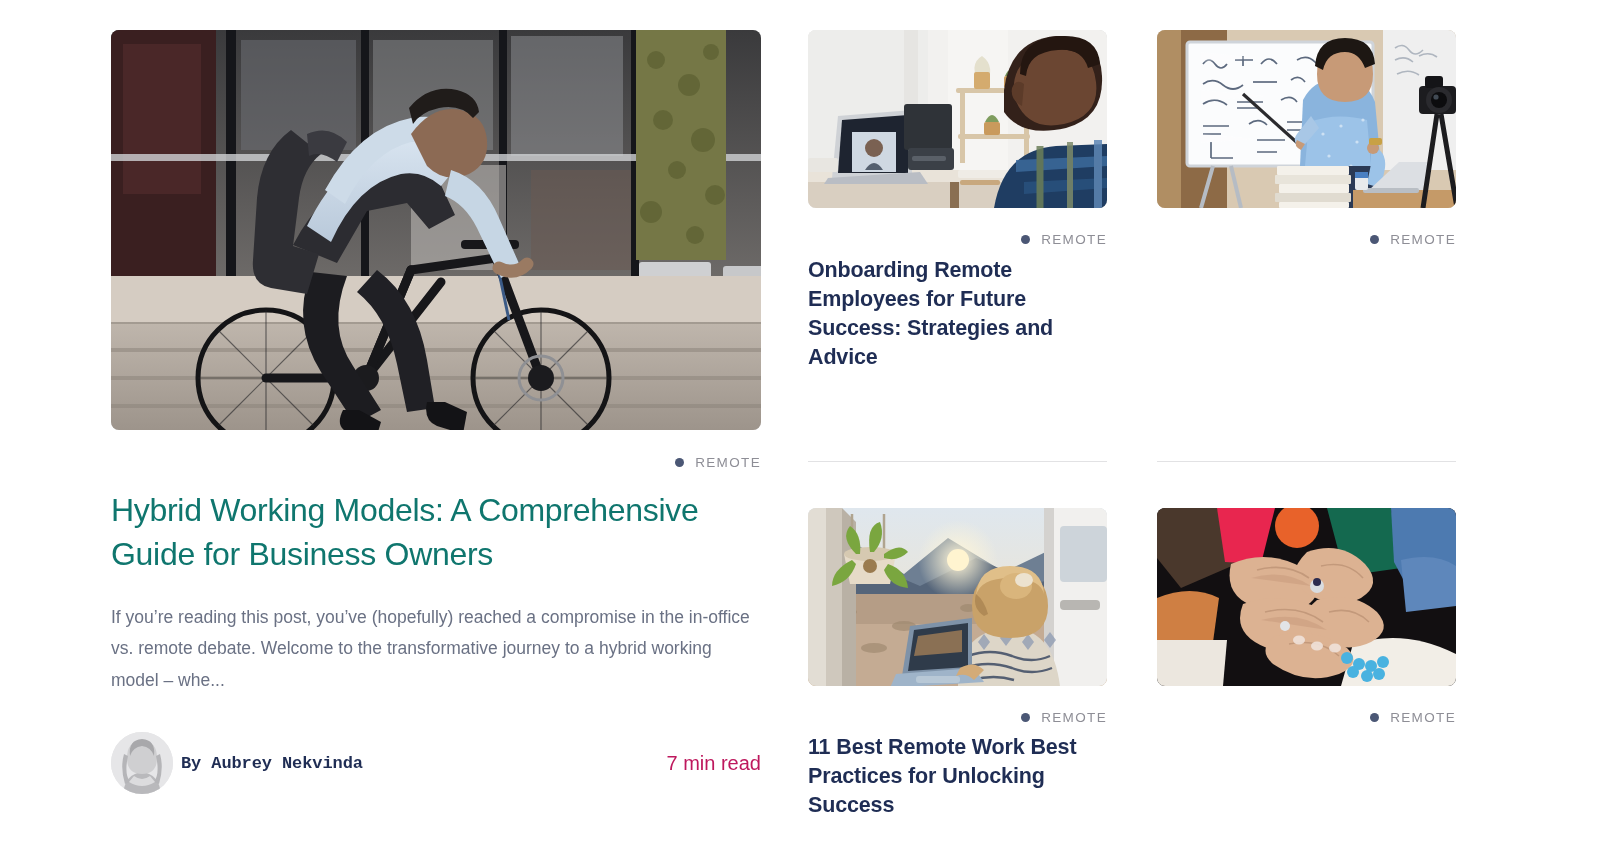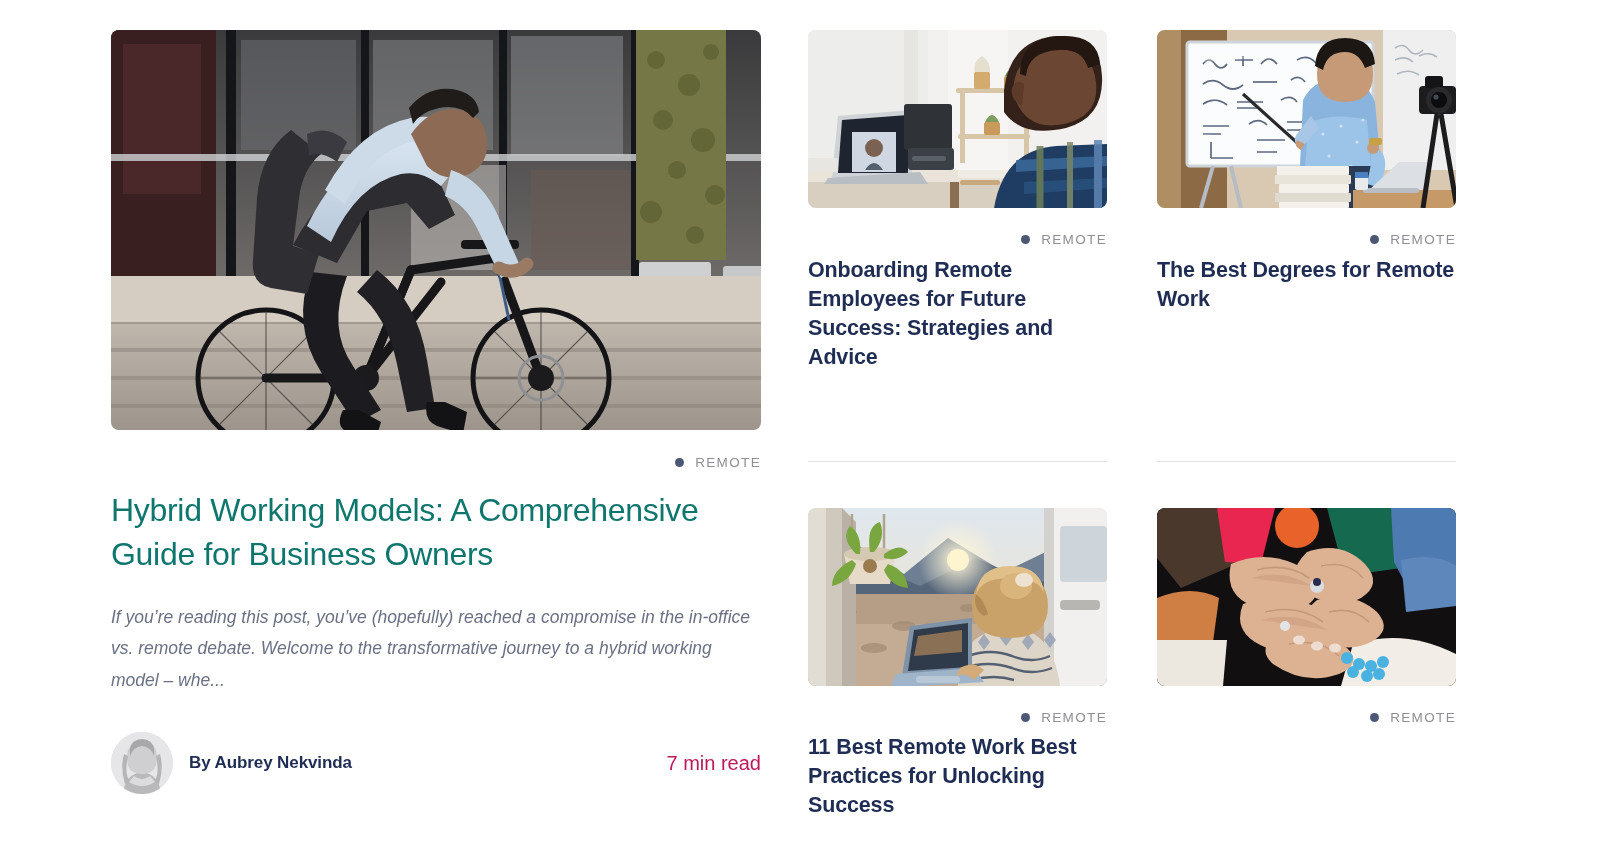--- a/index.html
+++ b/index.html
@@ -105,45 +105,45 @@
   }
 
   
   .hero-excerpt {
     margin-top: 25px;
     font-size: 17.5px;
     line-height: 31.5px;
     color: #6a7184;
     font-weight: 400;
     max-width: 655px;
-    font-style: italic;
   }
 
   
   .meta-row {
     margin-top: 36px;
     display: flex;
     align-items: center;
     width: 650px;
   }
   .avatar {
     width: 62px; height: 62px;
     border-radius: 50%;
     overflow: hidden;
     flex: 0 0 62px;
     background: #e4e4e6;
   }
   .avatar svg { display: block; width: 100%; height: 100%; }
 
   .byline {
-    margin-left: 16px;
+    margin-left: 8px;
     font-size: 17px;
     font-weight: 700;
     color: #1f2d54;
     letter-spacing: -0.1px;
+    font-family: Liberation Mono, monospace;
   }
   .readtime {
     margin-left: auto;
     font-size: 20px;
     color: #be185d;
     font-weight: 400;
   }
 
   
   .divider {
@@ -441,21 +441,20 @@
               <circle cx="282" cy="70" r="13" fill="#2a2a2e"></circle>
               <circle cx="282" cy="70" r="8" fill="#0c0c0e"></circle>
               <circle cx="279" cy="67" r="2.6" fill="#4f5a66" opacity=".8"></circle>
               <path d="M280 84 l-14 94 M284 84 l16 94" stroke="#1c1c1f" stroke-width="5" fill="none"></path>
             </svg>
           </div>
           <div class="cat-row">
             <span class="cat-dot"></span>
             <span class="cat-label">REMOTE</span>
           </div>
-          <h2 class="card-title">The Best Degrees for Remote Work</h2>
         </div>
       </div>
 
       <div class="div-row">
         <div class="divider"></div>
         <div class="divider"></div>
       </div>
 
       <div class="side-row row-bottom">
 

